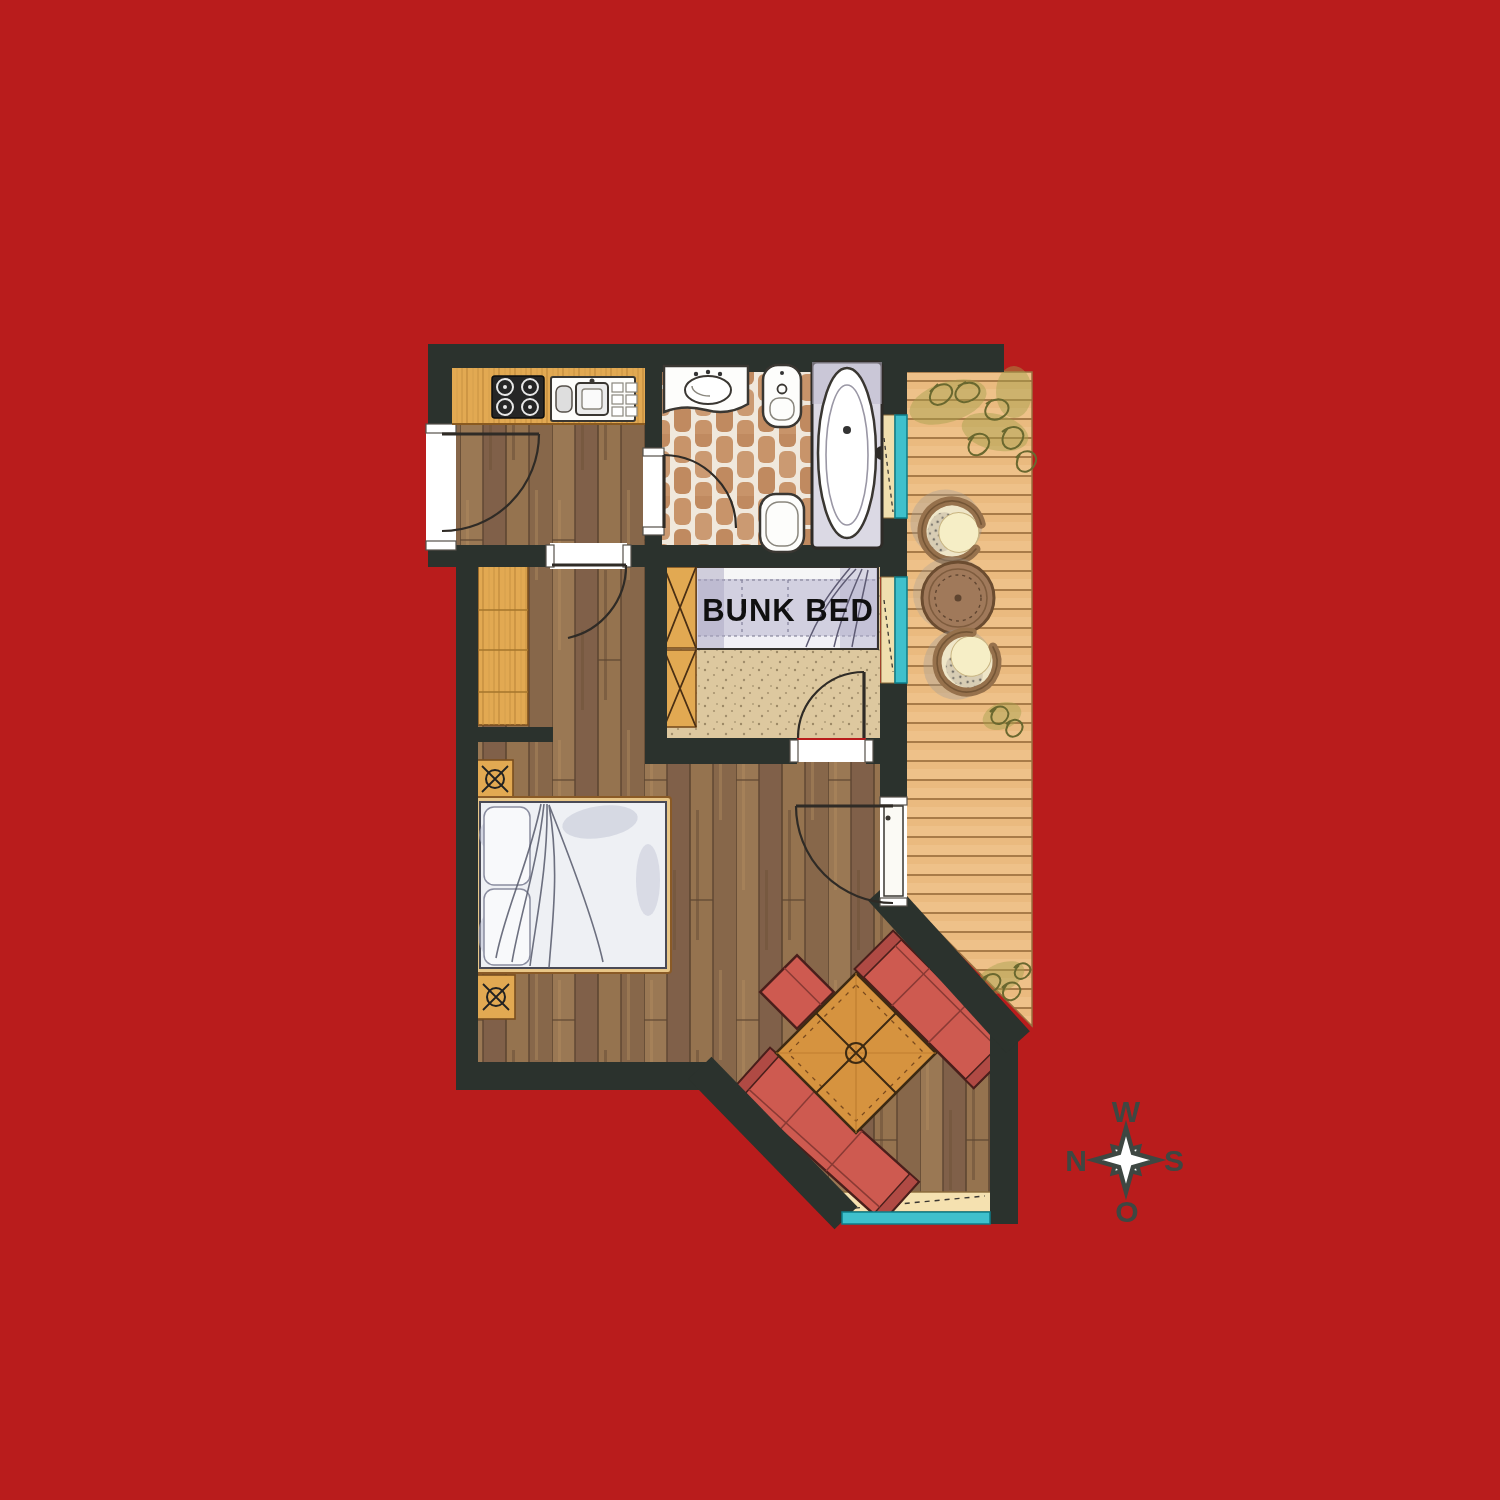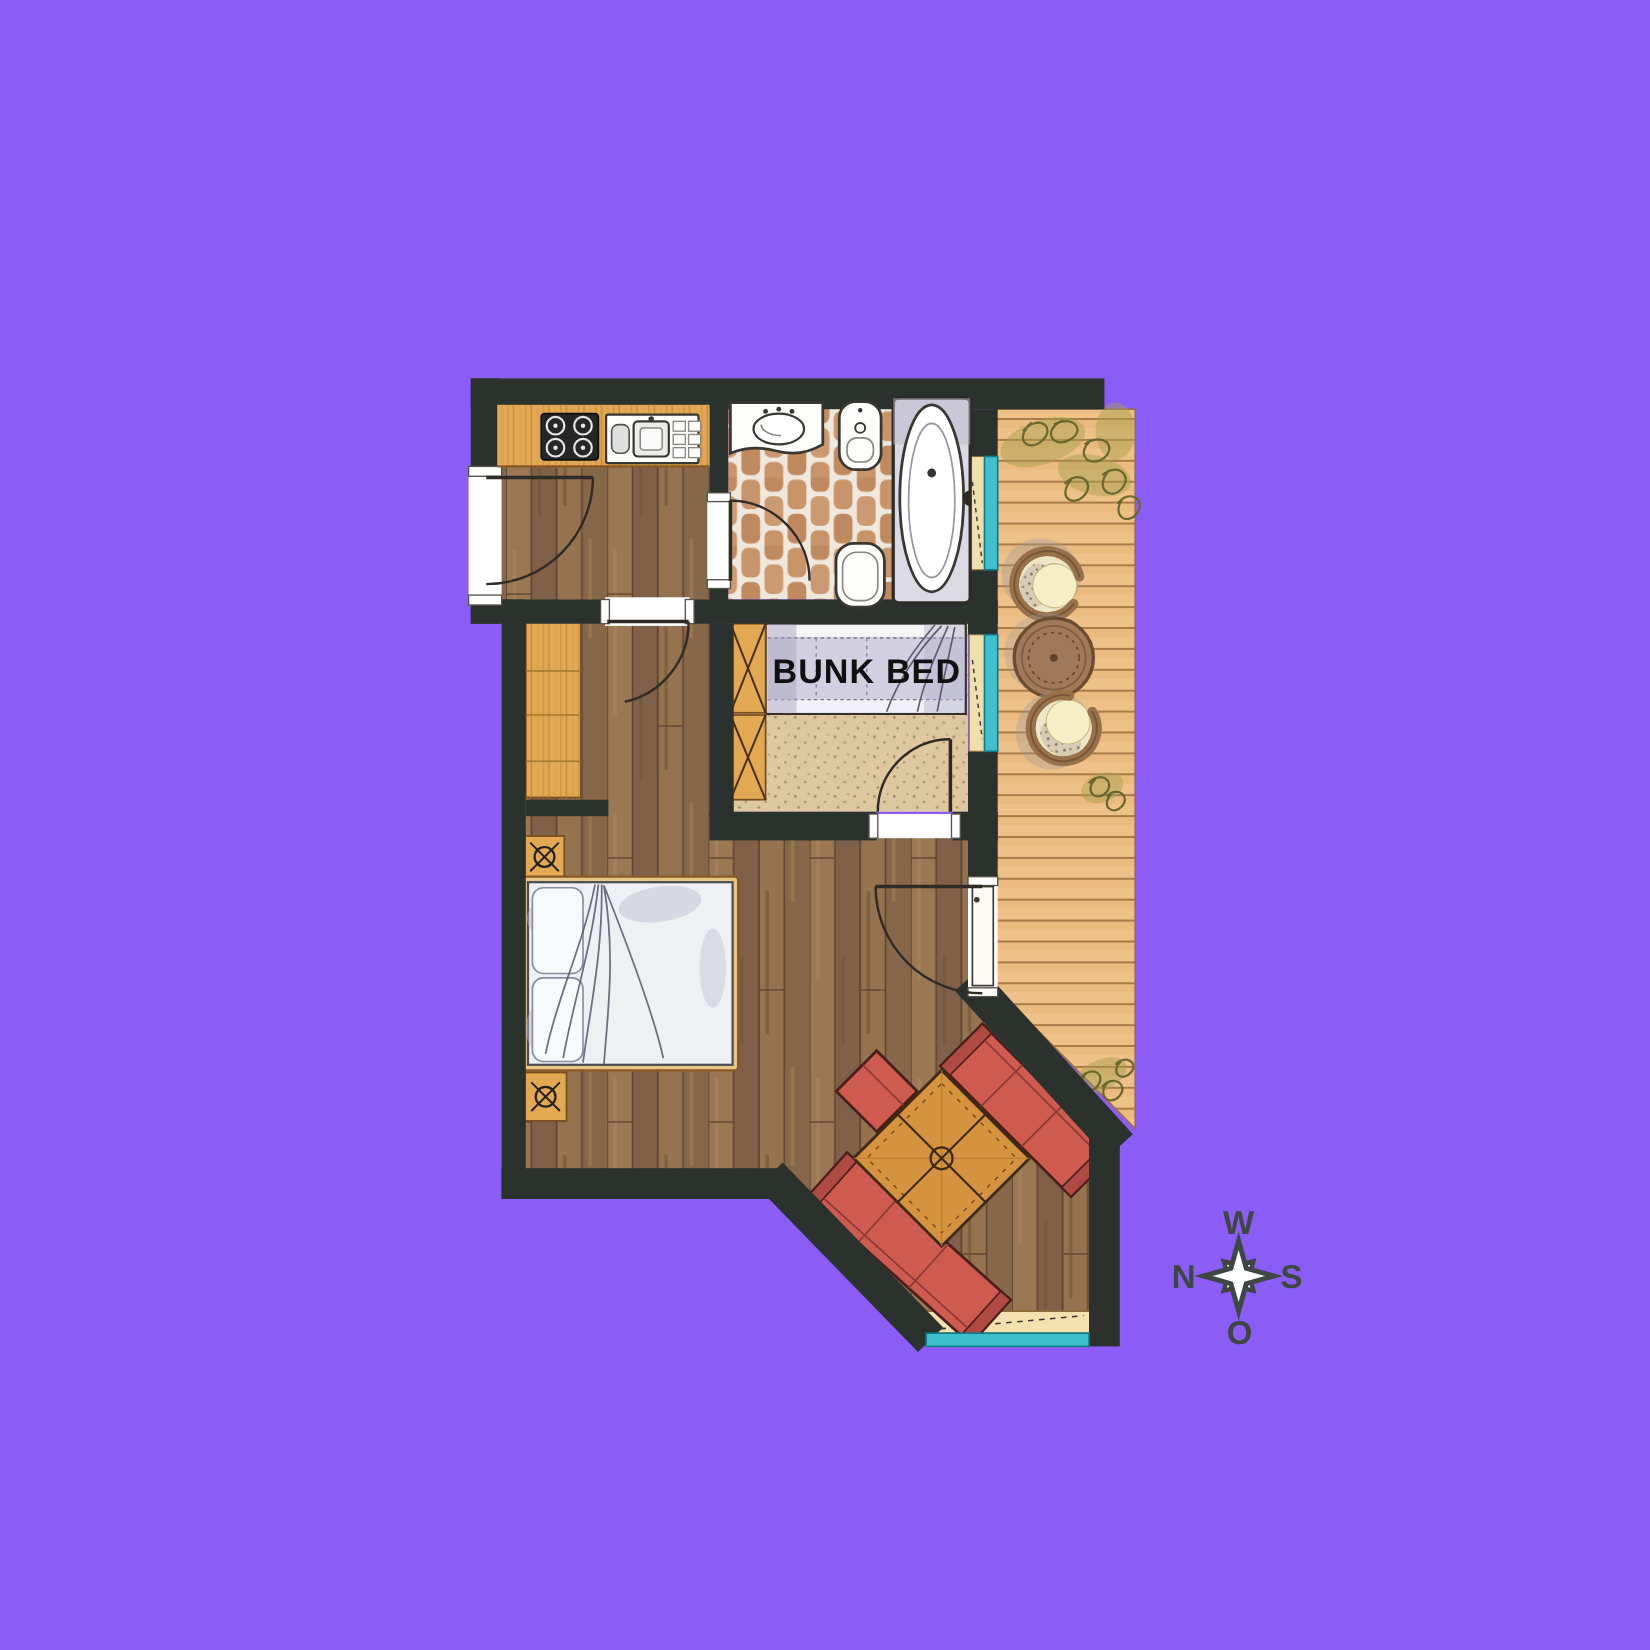--- a/index.html
+++ b/index.html
@@ -1,16 +1,16 @@
 <!DOCTYPE html>
 <html style="--wall: #2b322d; --floor-wood: #8f6f4f; --floor-seam: #5d4531; --counter-wood: #e2a952; --grain-line: #c18a3c; --tile: #c8946a; --tile-bg: #f0e8dc; --deck: #eec189; --deck-line: #a87b48; --window-teal: #3fc0cc; --sofa-red: #ce5a50; --table-wood: #d6933f; --bedding: #d2d0e0; --bed-white: #eef0f4; --bench: #f5e1b0; --beige-floor: #ddc89f; --plant-olive: #a5a04b; --compass-ink: #3e4742; --label-ink: #101010;"><head>
 <meta charset="utf-8">
 <style>
   html,body{margin:0;padding:0;background:#ffffff;}
-  .stage{width:1500px;height:1500px;position:relative;background:#8b5cf6;font-family:"Liberation Sans",sans-serif;}
+  .stage{width:1500px;height:1500px;position:relative;background:#b91c1c;font-family:"Liberation Sans",sans-serif;}
   svg{position:absolute;inset:0;}
   .wall{fill:var(--wall,#2b322d);}
   .wallline{stroke:var(--wall,#2b322d);fill:none;}
   .window{fill:var(--window-teal,#3fc0cc);stroke:#0e7d89;stroke-width:1.5;}
   .sill{fill:#f0dfae;stroke:#8a6a3a;stroke-width:1;}
   .fix{fill:#fdfdfb;stroke:#3a3732;stroke-width:2.5;}
   .fixthin{fill:none;stroke:#8a877e;stroke-width:1.5;}
   .door{stroke:#2f2b26;stroke-width:3.2;fill:none;}
   .arc{stroke:#2f2b26;stroke-width:2.2;fill:none;}
   .jamb{fill:#ffffff;stroke:#55504a;stroke-width:1.2;}

